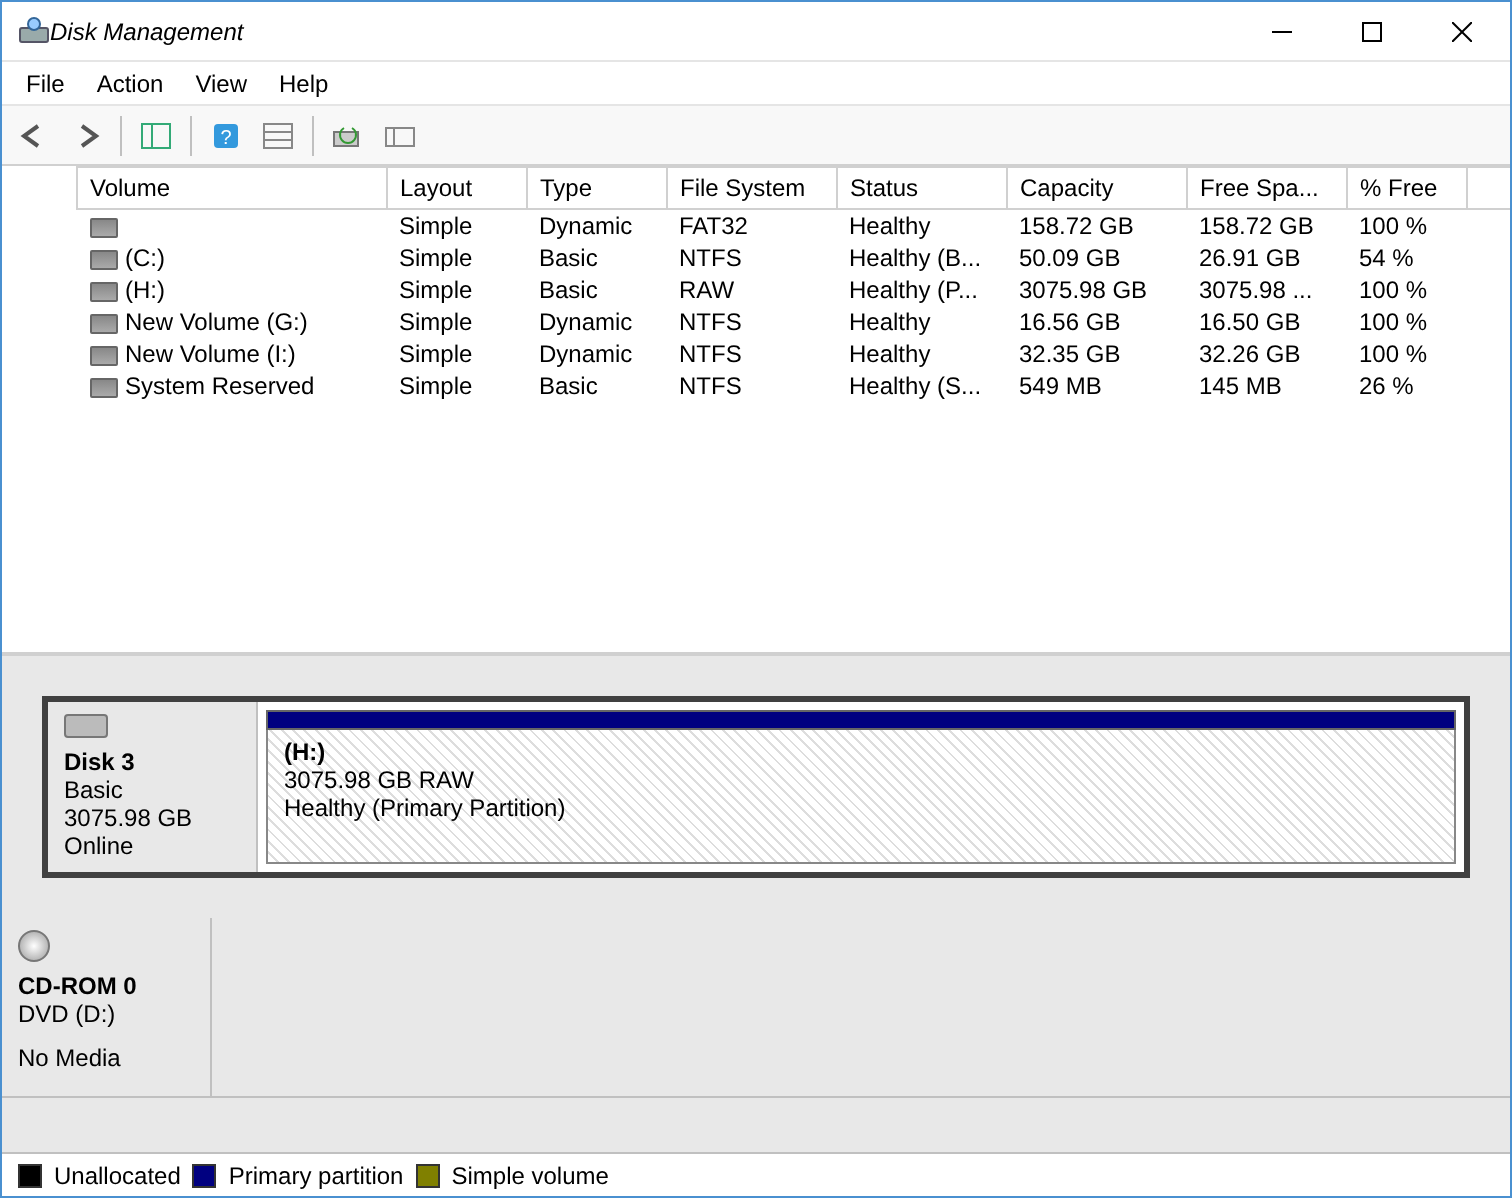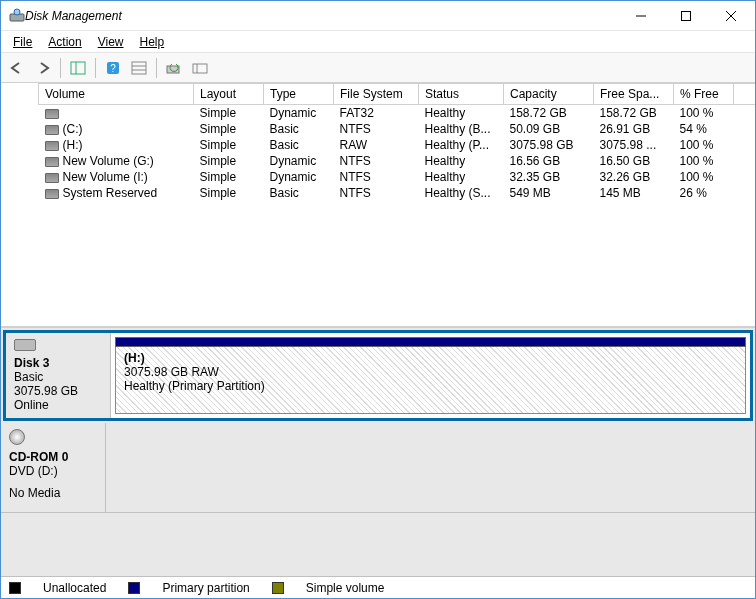--- a/index.html
+++ b/index.html
@@ -1,42 +1,42 @@
 <!DOCTYPE html>
 <html><head>
 <meta charset="utf-8">
 <style>
 * { box-sizing: border-box; margin: 0; padding: 0; }
 body { font-family: "Segoe UI", Tahoma, sans-serif; font-size: 12px; background: #fff; width: 756px; height: 599px; border: 1px solid #4a90d0; overflow: hidden; }
 .titlebar { height: 30px; display: flex; align-items: center; padding: 0 2px 0 8px; background: #fff; border-bottom: 1px solid #e5e5e5; }
 .titlebar .title { flex: 1; font-size: 12px; font-style: italic; }
 .titlebar .win-btn { width: 45px; height: 28px; display: flex; align-items: center; justify-content: center; cursor: pointer; }
 .menubar { height: 22px; display: flex; align-items: center; padding: 0 4px; border-bottom: 1px solid #e5e5e5; }
-.menubar .menu-item { padding: 20px 8px; cursor: pointer; text-decoration: underline; }
+.menubar .menu-item { padding: 20px 8px; cursor: pointer; }
 .toolbar { height: 30px; display: flex; align-items: center; padding: 2px 4px; gap: 2px; border-bottom: 1px solid #d0d0d0; background: #f8f8f8; }
 .toolbar .tb-btn { width: 24px; height: 24px; display: flex; align-items: center; justify-content: center; border: 1px solid transparent; cursor: pointer; }
 .toolbar .sep { width: 1px; height: 20px; background: #c0c0c0; margin: 0 3px; }
 .content { display: flex; flex-direction: column; height: calc(599px - 30px - 22px - 30px - 22px - 2px); }
 .table-area { height: 245px; overflow: auto; border-bottom: 2px solid #d0d0d0; }
 table { width: 100%; border-collapse: collapse; table-layout: fixed; margin-left: 37px; }
 th { text-align: left; font-weight: 400; padding: 3px 6px; border: 1px solid #d0d0d0; background: #fff; font-size: 12px; white-space: nowrap; overflow: hidden; }
 td { padding: 1px 6px; font-size: 12px; white-space: nowrap; overflow: hidden; text-overflow: ellipsis; }
 .vol-icon { display: inline-block; width: 14px; height: 10px; background: linear-gradient(#888,#aaa); border: 1px solid #666; border-radius: 1px; margin-right: 4px; vertical-align: middle; }
 .disks-area { flex: 1; overflow: auto; background: #e8e8e8; }
 .disk-row { display: flex; border-bottom: 1px solid #c0c0c0; background: #fff; }
-.disk-row.highlighted { border: 3px solid #0369a1; margin: 2px; }
+.disk-row.highlighted { border: 3px solid #404040; margin: 20px; }
 .disk-left { width: 105px; padding: 6px 8px; font-size: 12px; border-right: 1px solid #c0c0c0; background: #e8e8e8; }
 .disk-left .dname { font-weight: 700; }
 .disk-right { flex: 1; padding: 4px; display: flex; flex-direction: column; }
 .partition-bar { height: 10px; background: #000080; border: 1px solid #666; }
 .partition-body { flex: 1; padding: 4px 8px; border: 1px solid #888; border-top: none; background-image: repeating-linear-gradient(45deg, #fff 0 3px, #ddd 3px 4px); min-height: 55px; }
 .partition-body .pname { font-weight: 700; }
 .disk-left .diskicon { display: inline-block; width: 22px; height: 12px; background: #bbb; border: 1px solid #777; border-radius: 2px; margin-bottom: 2px; }
 .disk-left .cdicon { display: inline-block; width: 16px; height: 16px; border-radius: 50%; background: radial-gradient(#fff,#ccc,#999); border: 1px solid #777; margin-bottom: 2px; }
-.legend { height: 22px; display: flex; align-items: center; padding: 2px 8px; gap: 22px; border-top: 1px solid #c0c0c0; background: #fff; font-size: 12px; }
+.legend { height: 22px; display: flex; align-items: center; padding: 2px 8px; gap: 6px; border-top: 1px solid #c0c0c0; background: #fff; font-size: 12px; }
 .legend .sw { width: 12px; height: 12px; border: 1px solid #333; display: inline-block; }
 .legend .sw.black { background: #000; }
 .legend .sw.navy { background: #000080; }
 .legend .sw.olive { background: #808000; }
 svg { display: block; }
 </style>
 </head>
 <body>
 
 <div class="titlebar">

